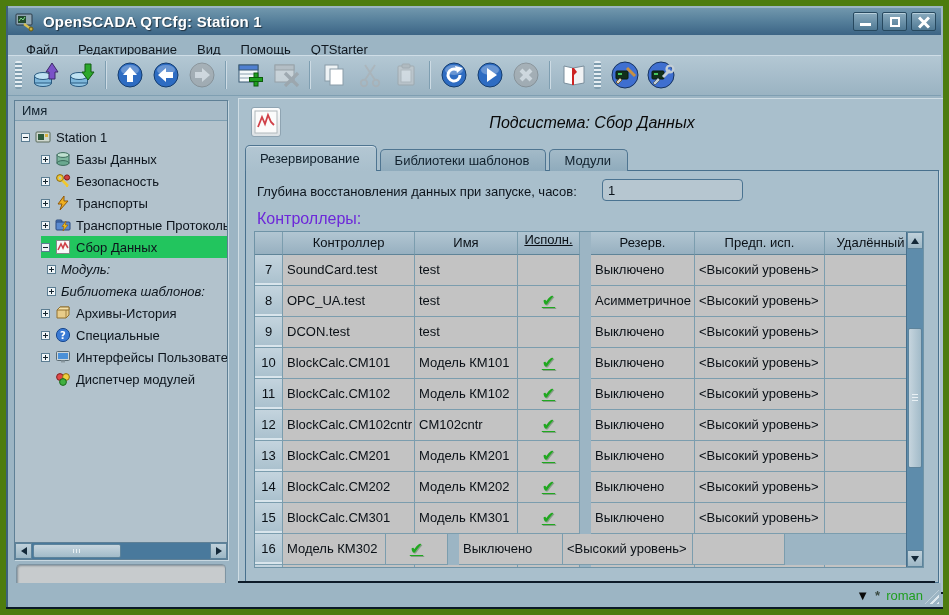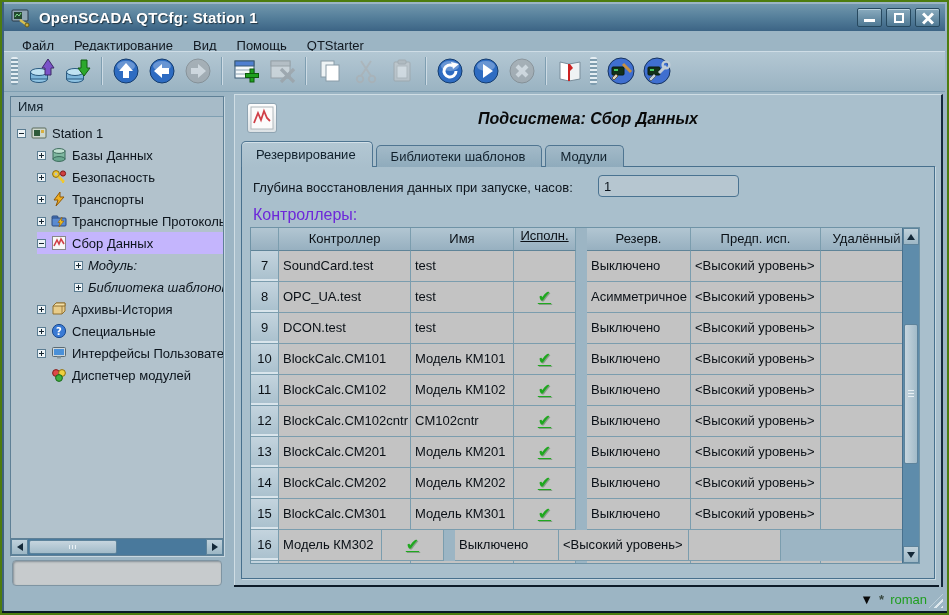--- a/index.html
+++ b/index.html
@@ -1,19 +1,19 @@
 <!DOCTYPE html>
 <html><head>
 <meta charset="utf-8">
 <style>
   * { box-sizing: border-box; margin: 0; padding: 0; }
   body { font-family: "Liberation Sans", "DejaVu Sans", sans-serif; background:#444; }
   .window {
     position: relative; width: 949px; height: 615px; overflow: hidden;
-    background:#9cb5c4; border:2px solid #4d7c0f;
+    background:#9cb5c4; border:6px solid #4d7c0f;
     box-shadow: inset 0 -2px 0 #0a1826, inset 2px 0 0 #3d617c;
   }
   
   .titlebar {
     position:absolute; left:2px; top:2px; right:2px; height:27px;
     background: linear-gradient(180deg,#7197ad 0%, #527c98 55%, #3c6485 100%);
     display:flex; align-items:center; padding-left:7px;
   }
   .title-text { color:#fff; font-weight:bold; font-size:15px; margin-left:8px; text-shadow:1px 1px 1px rgba(0,0,0,.55); letter-spacing:.2px;}
   .win-buttons { margin-left:auto; margin-right:5px; display:flex; gap:4px; }
@@ -44,22 +44,22 @@
   .tb-btn.disabled { opacity:.55; filter:grayscale(90%); }
   .tb-sep { width:0; height:28px; border-left:1px solid #7e9eb1; border-right:1px solid #cddbe4; margin:0 5px; }
   
   .sidebar {
     position:absolute; left:8px; top:94px; width:214px; height:460px;
     background:#b2c2cc; border:1px solid #5f8096; box-shadow:1px 1px 0 #c8d8e1;
   }
   .sidebar-header { height:20px; background:#a7bbc8; border-bottom:1px solid #7f9fb2; font-size:13px; color:#10202c; padding:2px 0 0 7px; }
   .tree { position:absolute; top:21px; left:0; right:0; bottom:17px; overflow:hidden; padding-top:4px; }
   .tree-item { height:22px; display:flex; align-items:center; font-size:13px; color:#0c141c; white-space:nowrap; overflow:hidden; }
-  .tree-item.selected { background:#c4b5fd; background-clip:content-box;align-items:center; }
-  .lv0 { padding-left:6px; } .lv1 { padding-left:26px; } .lv2 { padding-left:63px; }
+  .tree-item.selected { background:#22c55e; background-clip:content-box;align-items:center; }
+  .lv0 { padding-left:6px; } .lv1 { padding-left:26px; } .lv2 { padding-left:32px; }
   .expander { width:9px; height:9px; background:#eef4f7; border:1px solid #5c7d92; position:relative; flex:none; margin-right:5px; }
   .expander::before { content:""; position:absolute; left:1px; right:1px; top:3px; height:1px; background:#14242f; }
   .expander.plus::after { content:""; position:absolute; top:1px; bottom:1px; left:3px; width:1px; background:#14242f; }
   .expander.none { visibility:hidden; }
   .tree-icon { width:16px; height:16px; flex:none; margin-right:5px; }
   .tree-label { overflow:hidden; }
   .tree-item.italic .tree-label { font-style:italic; }
   
   .h-scroll { position:absolute; left:0; right:0; bottom:0; height:17px; display:flex; background:#49799c; border-top:1px solid #5f8096; }
   .hs-btn { width:17px; height:100%; background:linear-gradient(180deg,#c0d1db,#9db7c5); border:1px solid #5d839b; display:flex; align-items:center; justify-content:center; flex:none;}
@@ -80,21 +80,21 @@
   
   .main-panel {
     position:absolute; left:232px; top:92px; width:709px; height:496px;
     background:#a9bfcc; border:1px solid #cfdde4; border-right:2px solid #14293c; border-bottom:2px solid #0d1b29;
   }
   .page-icon-btn {
     position:absolute; left:12px; top:8px; width:30px; height:30px;
     background:linear-gradient(180deg,#fdfdfd,#dde2e5); border:1px solid #8fa4b2; border-radius:3px;
     display:flex; align-items:center; justify-content:center;
   }
-  .page-title { position:absolute; left:0; right:0; top:15px; text-align:center; font-size:16px; font-weight:bold; font-style:italic; color:#090909; }
+  .page-title { position:absolute; left:0; right:0; top:15px; text-align:center; font-size:16px; font-weight:normal; font-style:italic; color:#090909; }
   .tabbar { position:absolute; left:6px; top:46px; right:6px; height:26px; display:flex; align-items:flex-end; }
   .tab {
     font-size:13px; color:#10202c; padding:3px 16px 3px 14px; margin-right:3px;
     background:linear-gradient(180deg,#a3bac8,#8fabbc); border:1px solid #4f7591; border-bottom:none;
     border-radius:5px 5px 0 0; height:22px; position:relative; z-index:1;
   }
   .tab.active {
     background:linear-gradient(180deg,#b3c7d3,#a9bfcc); height:26px; padding-top:5px; z-index:3;
     box-shadow: inset 0 1px 0 #d3e0e8;
   }

